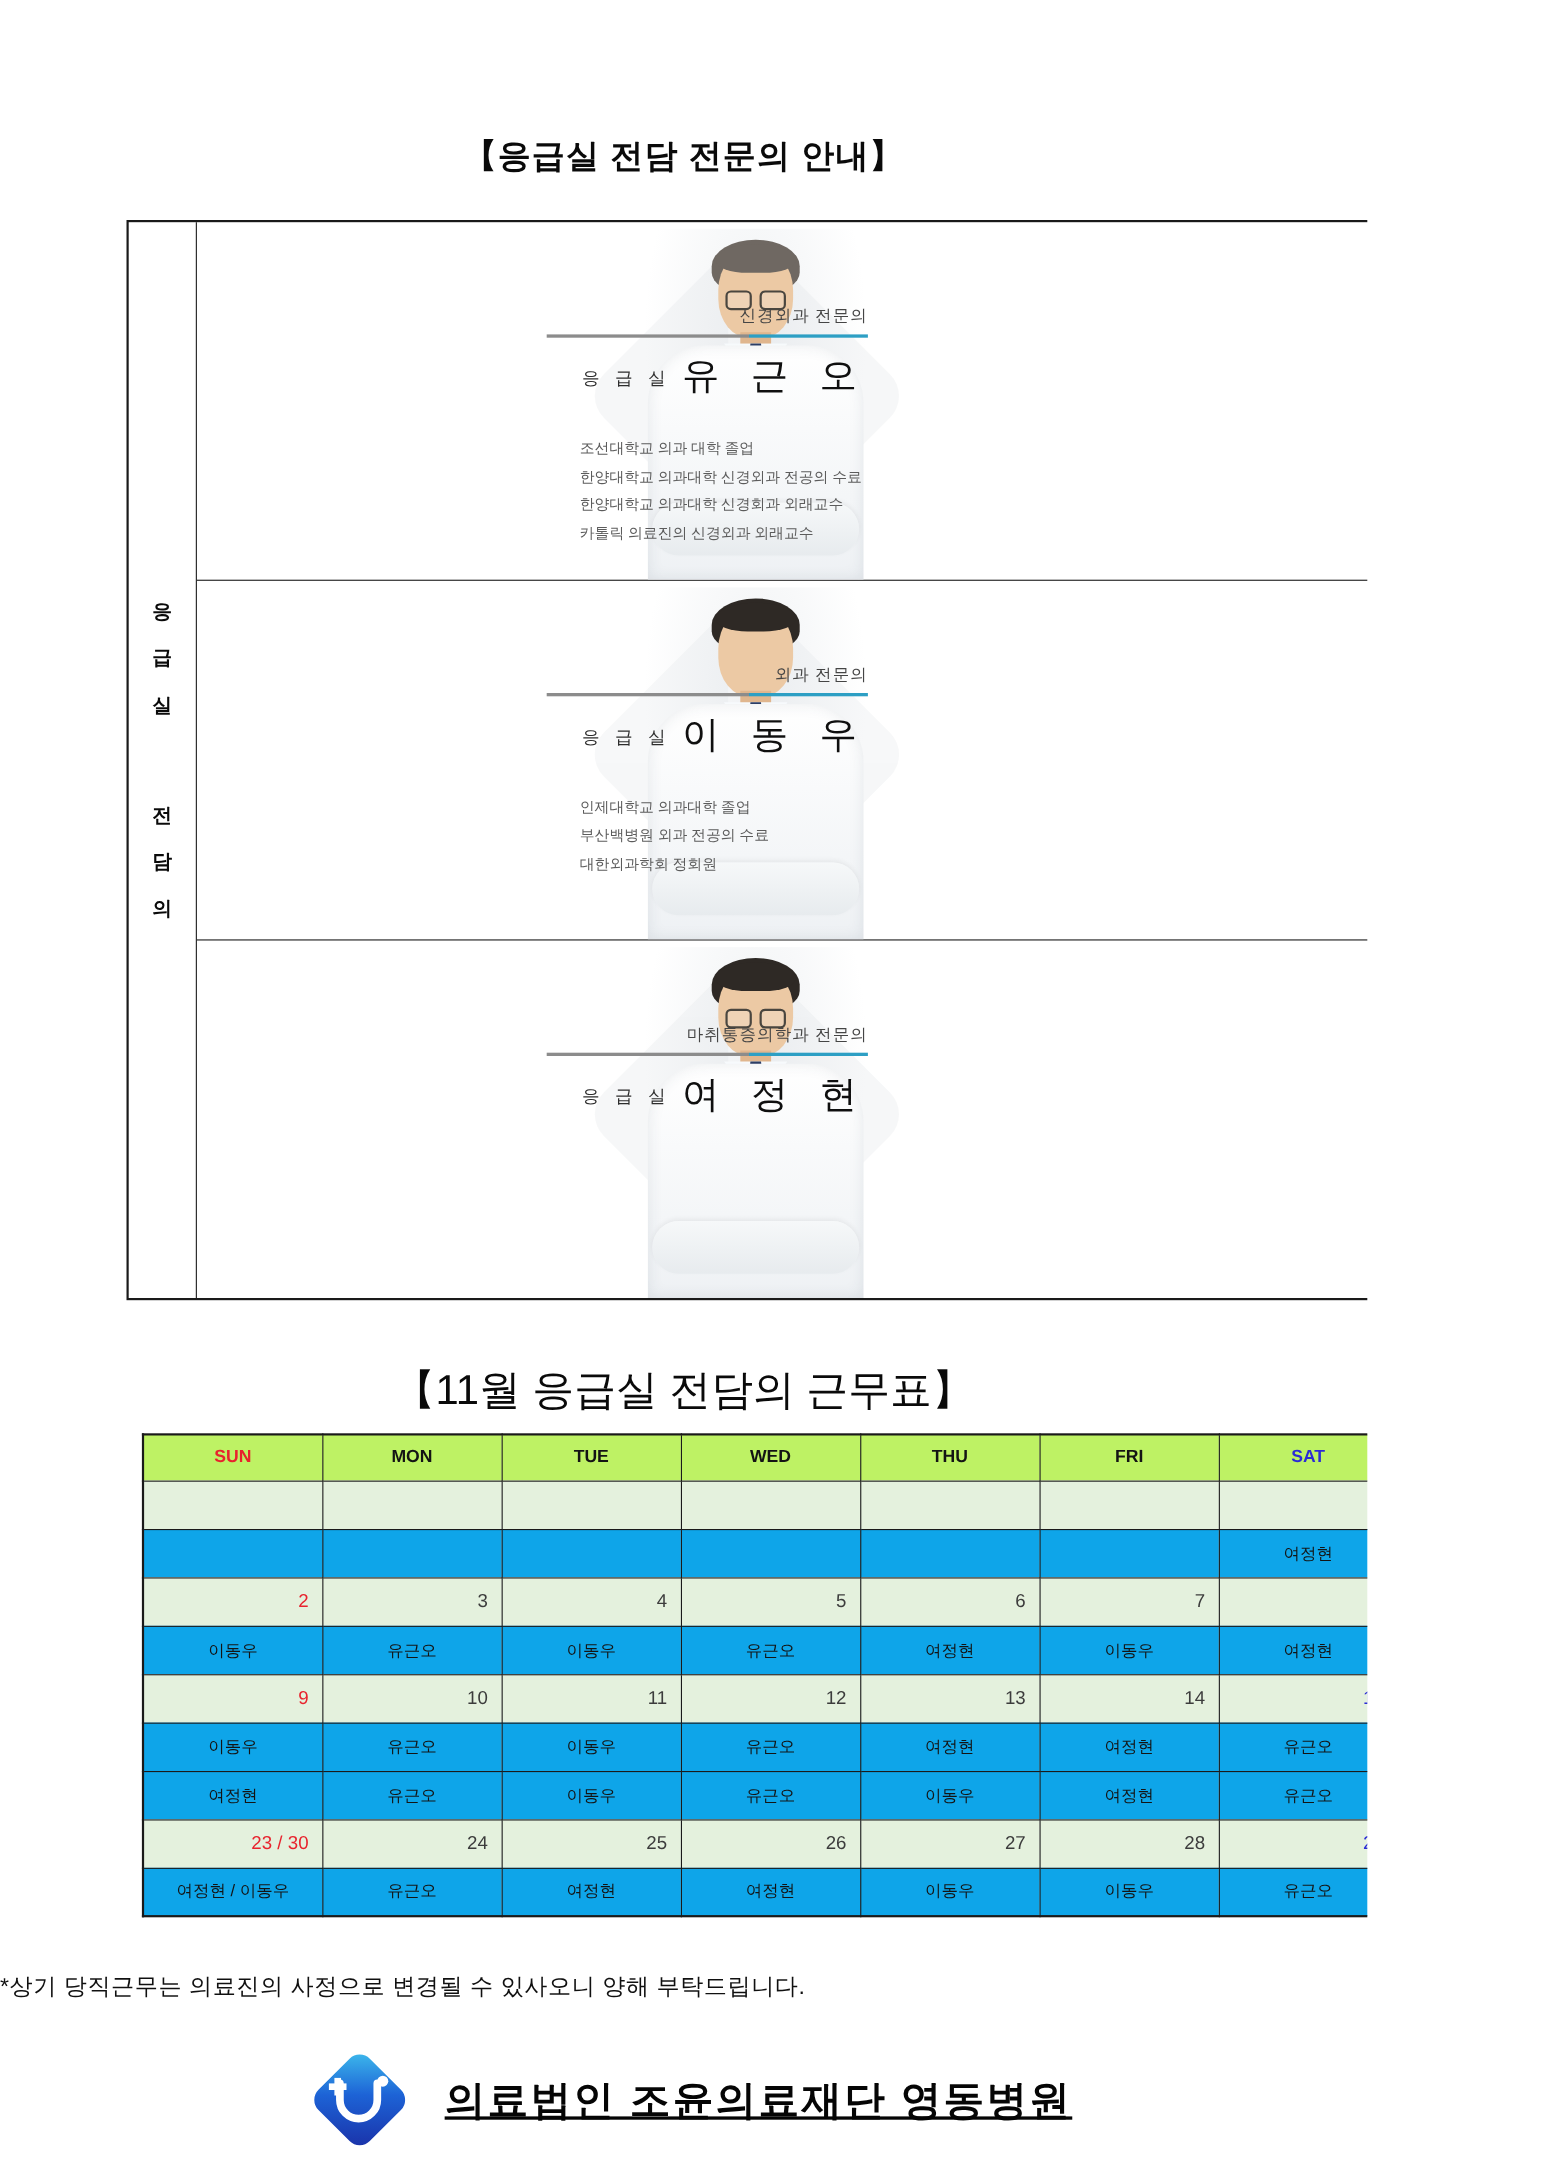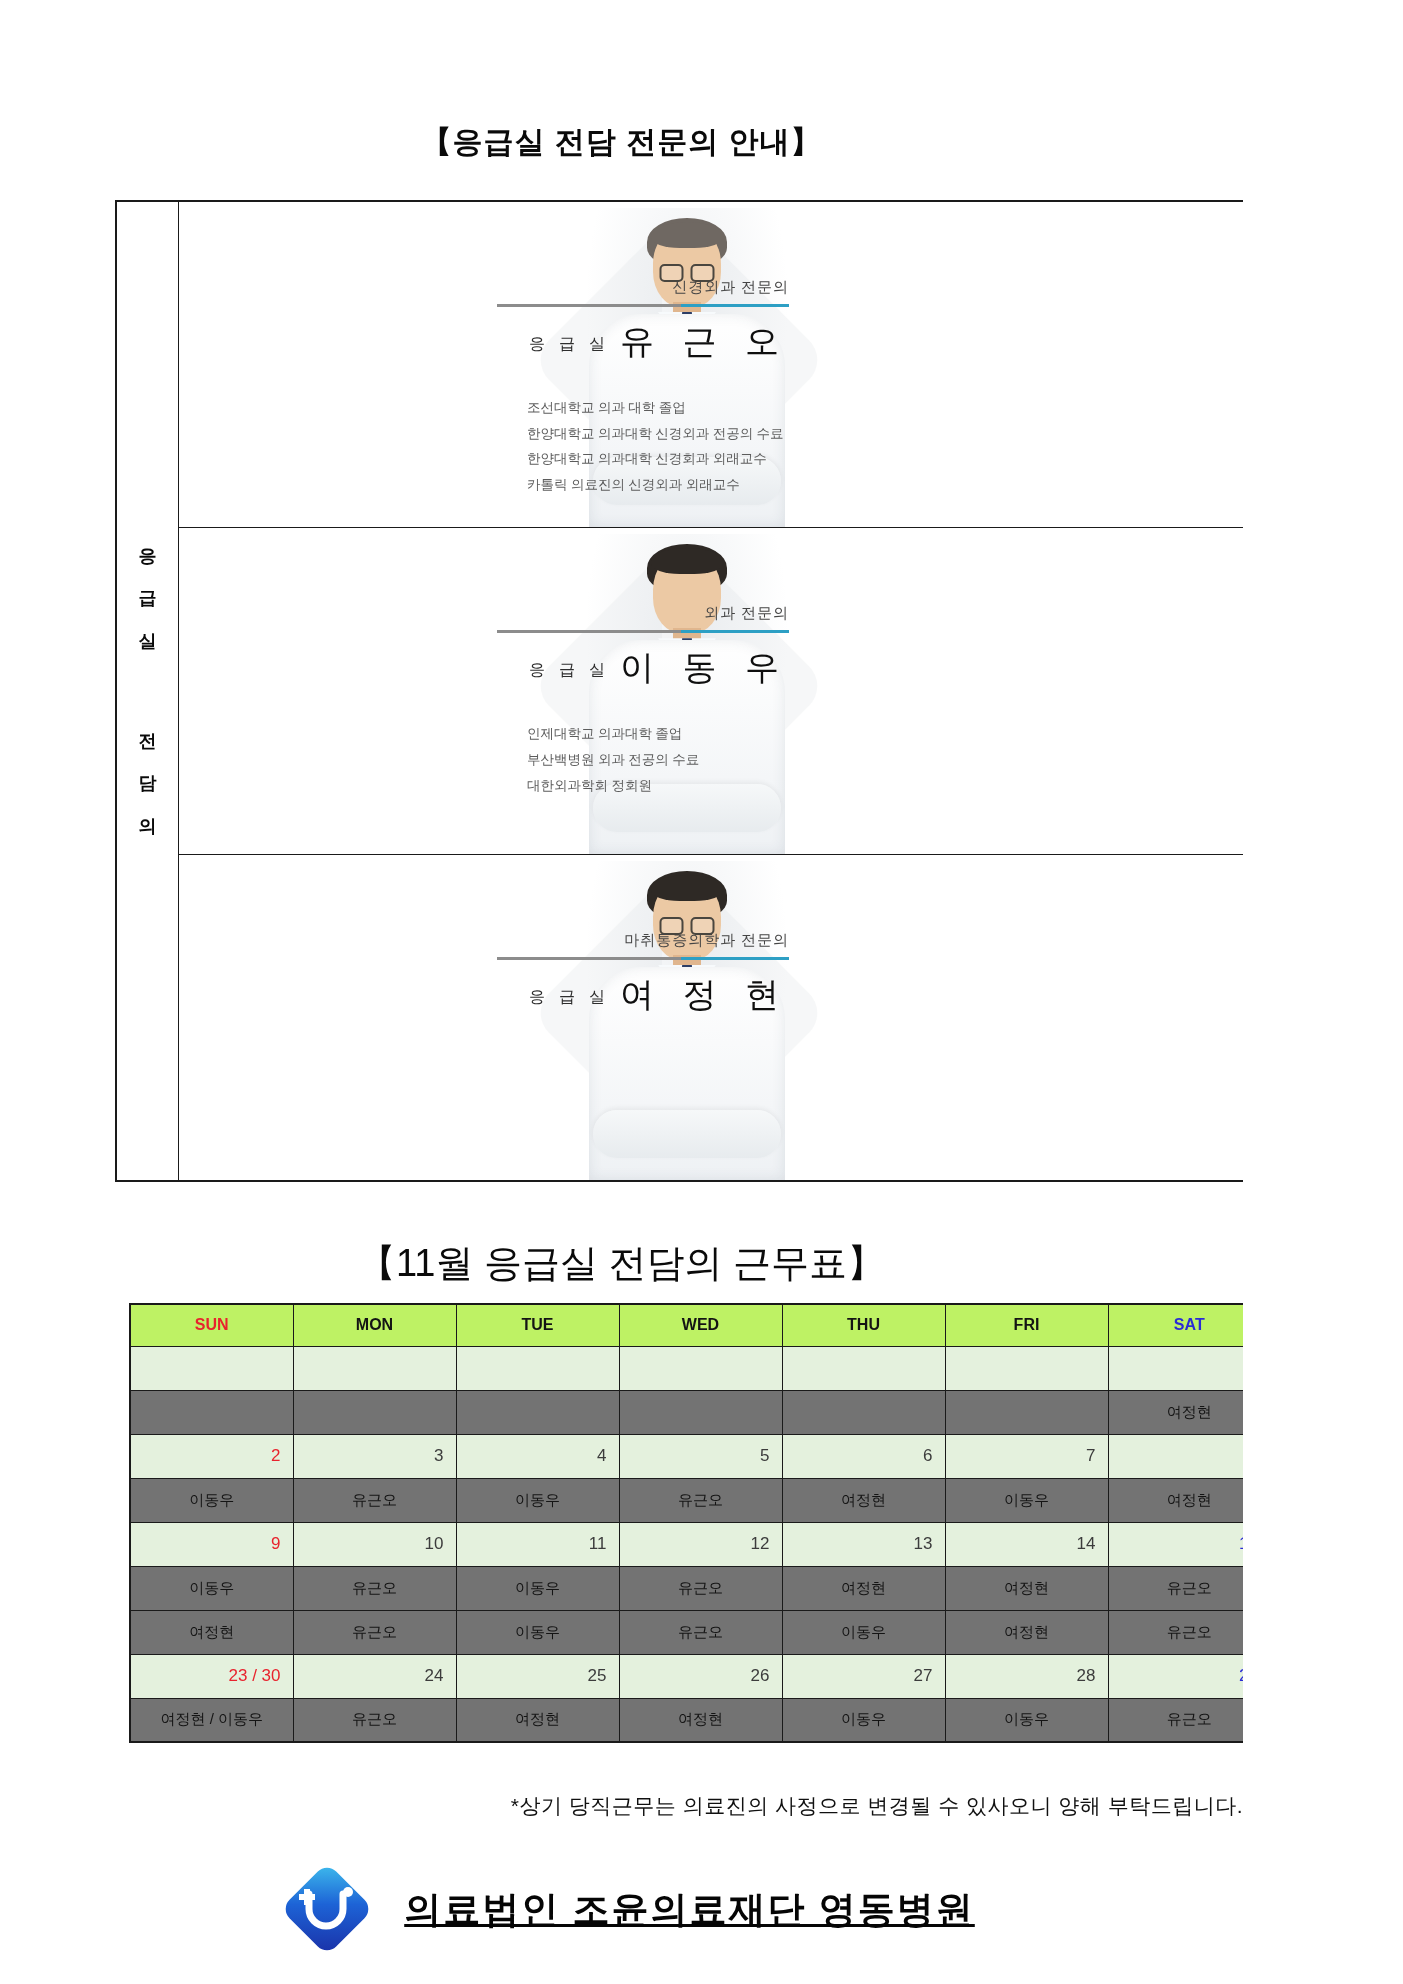--- a/index.html
+++ b/index.html
@@ -65,24 +65,24 @@
   .creds{margin:30px 0 0;padding:0 0 0 30px;list-style:none;font-size:13.5px;color:#5c5c5c;
     line-height:1.9;white-space:nowrap;}
 
   
   .cal{position:absolute;left:129px;top:1303px;width:1143px;border-collapse:collapse;table-layout:fixed;}
   .cal th,.cal td{border:1px solid #1a1a1a;box-sizing:border-box;}
   .cal{border:2px solid #1a1a1a;}
   .cal th{height:42px;background:#bef264;font-size:16px;font-weight:bold;text-align:center;}
   .cal td{height:44px;font-size:16px;}
   .cal tr.dates td{background:#e4f1dd;text-align:right;padding-right:12px;font-size:17px;color:#3c3c3c;}
-  .cal tr.names td{background:#737373;text-align:center;font-size:15px;color:#141414;}
-
-  
-  .footnote{position:absolute;left:0;top:1792px;width:100%;text-align:right;
+  .cal tr.names td{background:#0ea5e9;text-align:center;font-size:15px;color:#141414;}
+
+  
+  .footnote{position:absolute;left:0;top:1792px;width:100%;text-align:left;
     font-size:21px;color:#101010;letter-spacing:.5px;}
   .org{position:absolute;left:0;top:1862px;width:100%;display:flex;align-items:center;
     justify-content:center;gap:18px;}
   .org-name{font-size:37px;font-weight:bold;color:#050505;letter-spacing:2px;text-decoration:underline;}
 </style>
 </head>
 <body>
 
 <div class="page">
 

